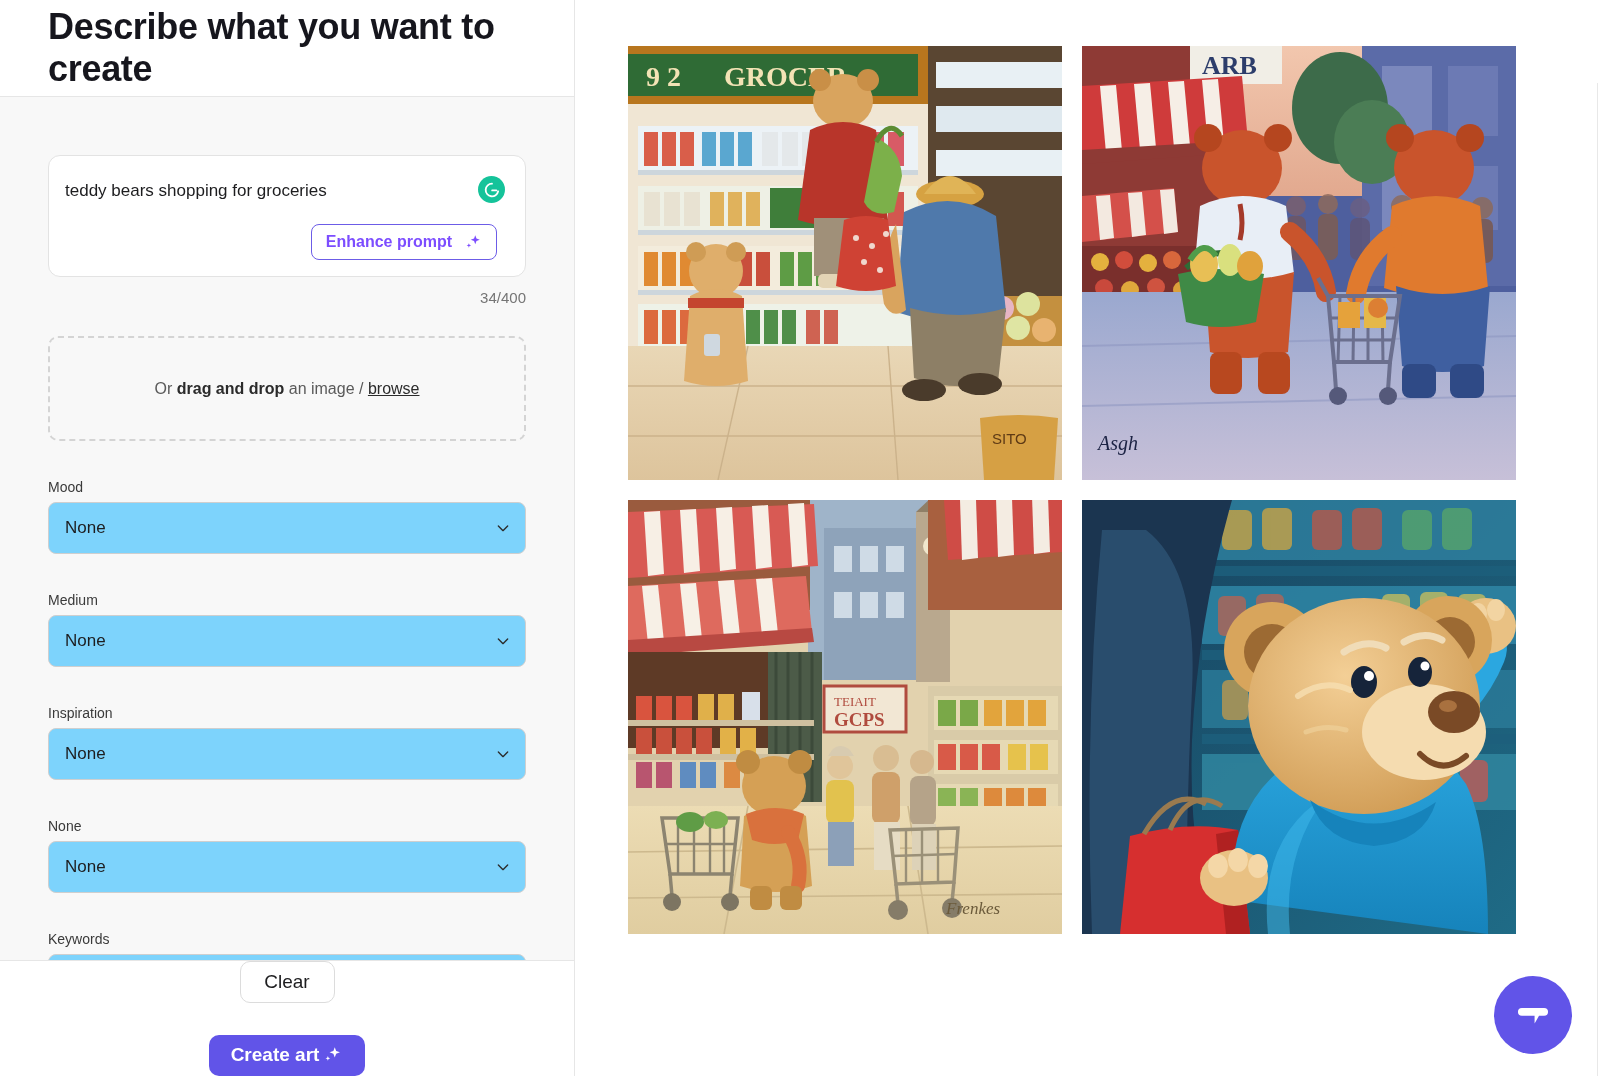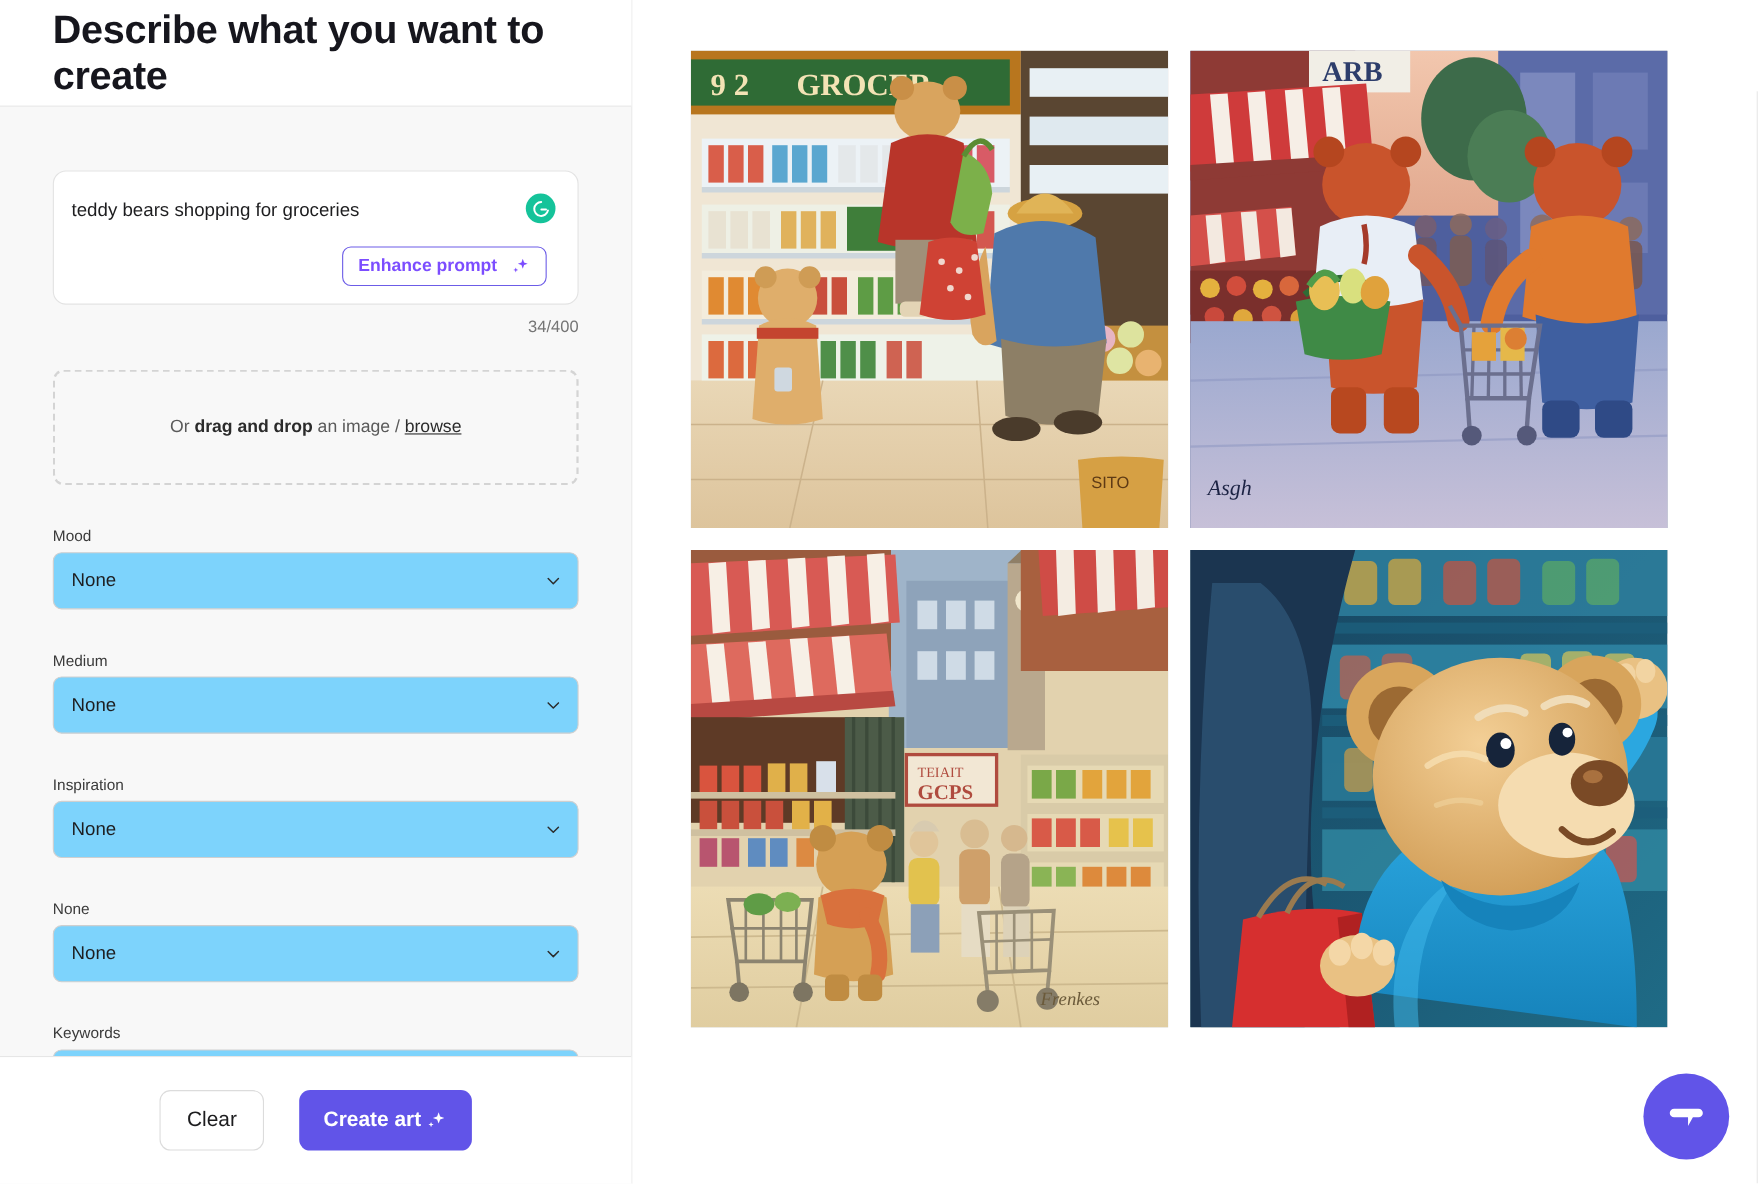--- a/index.html
+++ b/index.html
@@ -123,20 +123,21 @@
   }
   .field-cut { margin-top: 26px; height: 14px; overflow: hidden; }
 
   
   .sidebar-footer {
     height: 116px; min-height: 116px;
     background: #ffffff;
     border-top: 1px solid #e6e6e6;
     display: flex; align-items: center; justify-content: center;
     gap: 32px;
+    flex-direction: column;
   }
   .btn-clear {
     width: 95px; height: 55px;
     border: 1px solid #dcdcdc; border-radius: 10px;
     background: #ffffff;
     font-size: 19px; color: #1d1d1f;
     font-family: "Liberation Sans", sans-serif;
     cursor: pointer;
   }
   .btn-create {

